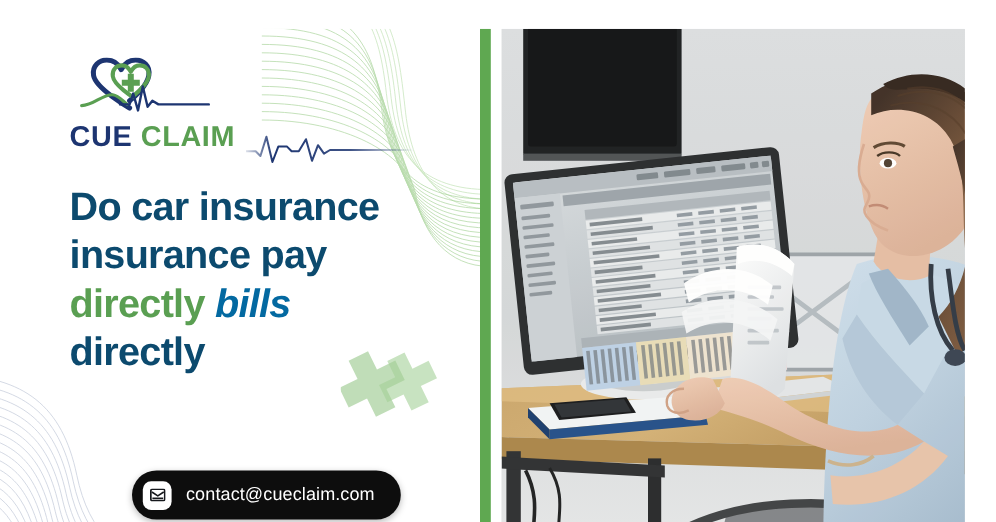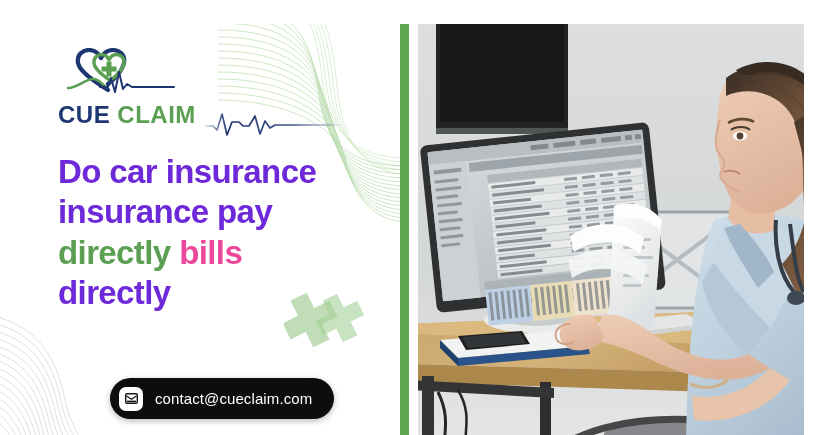--- a/index.html
+++ b/index.html
@@ -75,26 +75,26 @@
   #headline {
     position:absolute; left:58px; top:128px;
     width:330px;
     font-size:33px;
     font-weight:bold;
     line-height:1.22;
     letter-spacing:-0.6px;
     color:#141414;
   }
   #headline .hl-green { color:#5a9f52; }
-  #headline .hl-navy  { color:#ec4899; }
-  #headline .hl-dark  { color:#6d28d9;text-align:center; }
+  #headline .hl-navy  { color:#0369a1;font-style:italic; }
+  #headline .hl-dark  { color:#0c4a6e;text-align:center; }
 
   
   #email-pill {
-    position:absolute; left:110px; top:354px;
+    position:absolute; left:110px; top:368px;
     height:41px;
     display:flex; align-items:center;
     background:#0d0d0d;
     border-radius:21px;
     padding:0 22px 0 9px;
     box-shadow:0 2px 6px rgba(0,0,0,0.28);
   }
   #email-icon-box {
     width:24px; height:24px;
     background:#ffffff;

